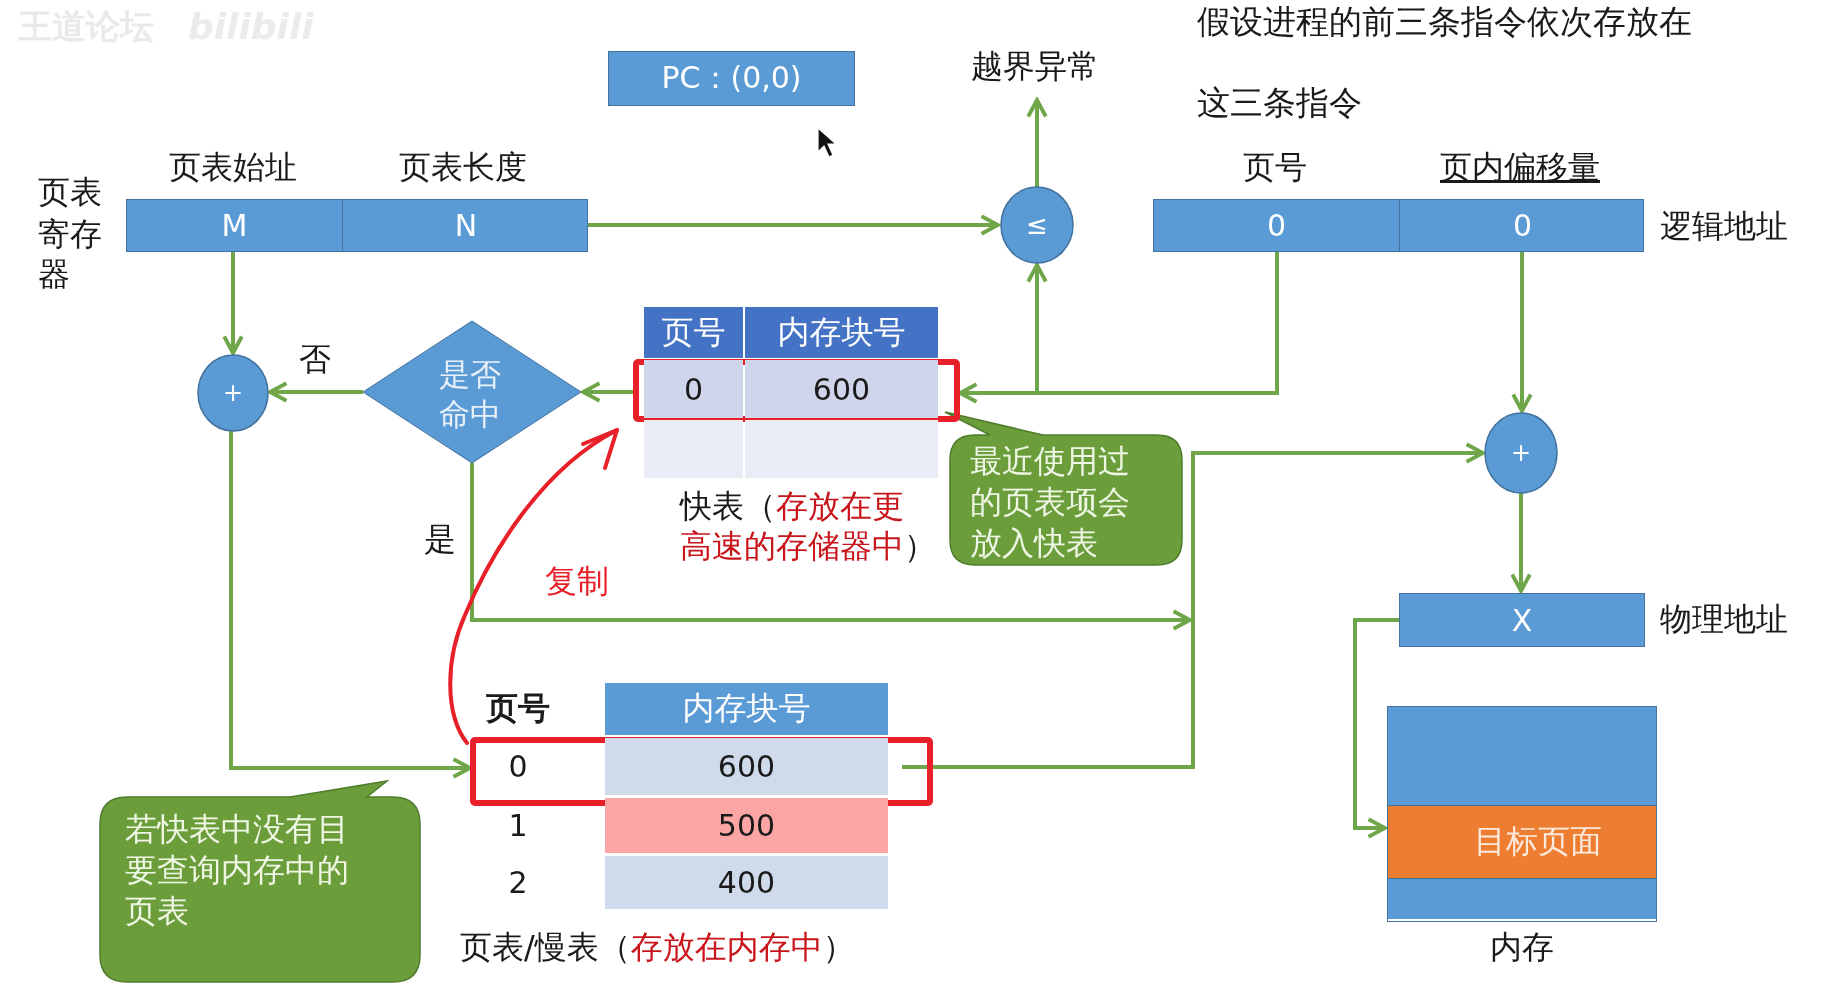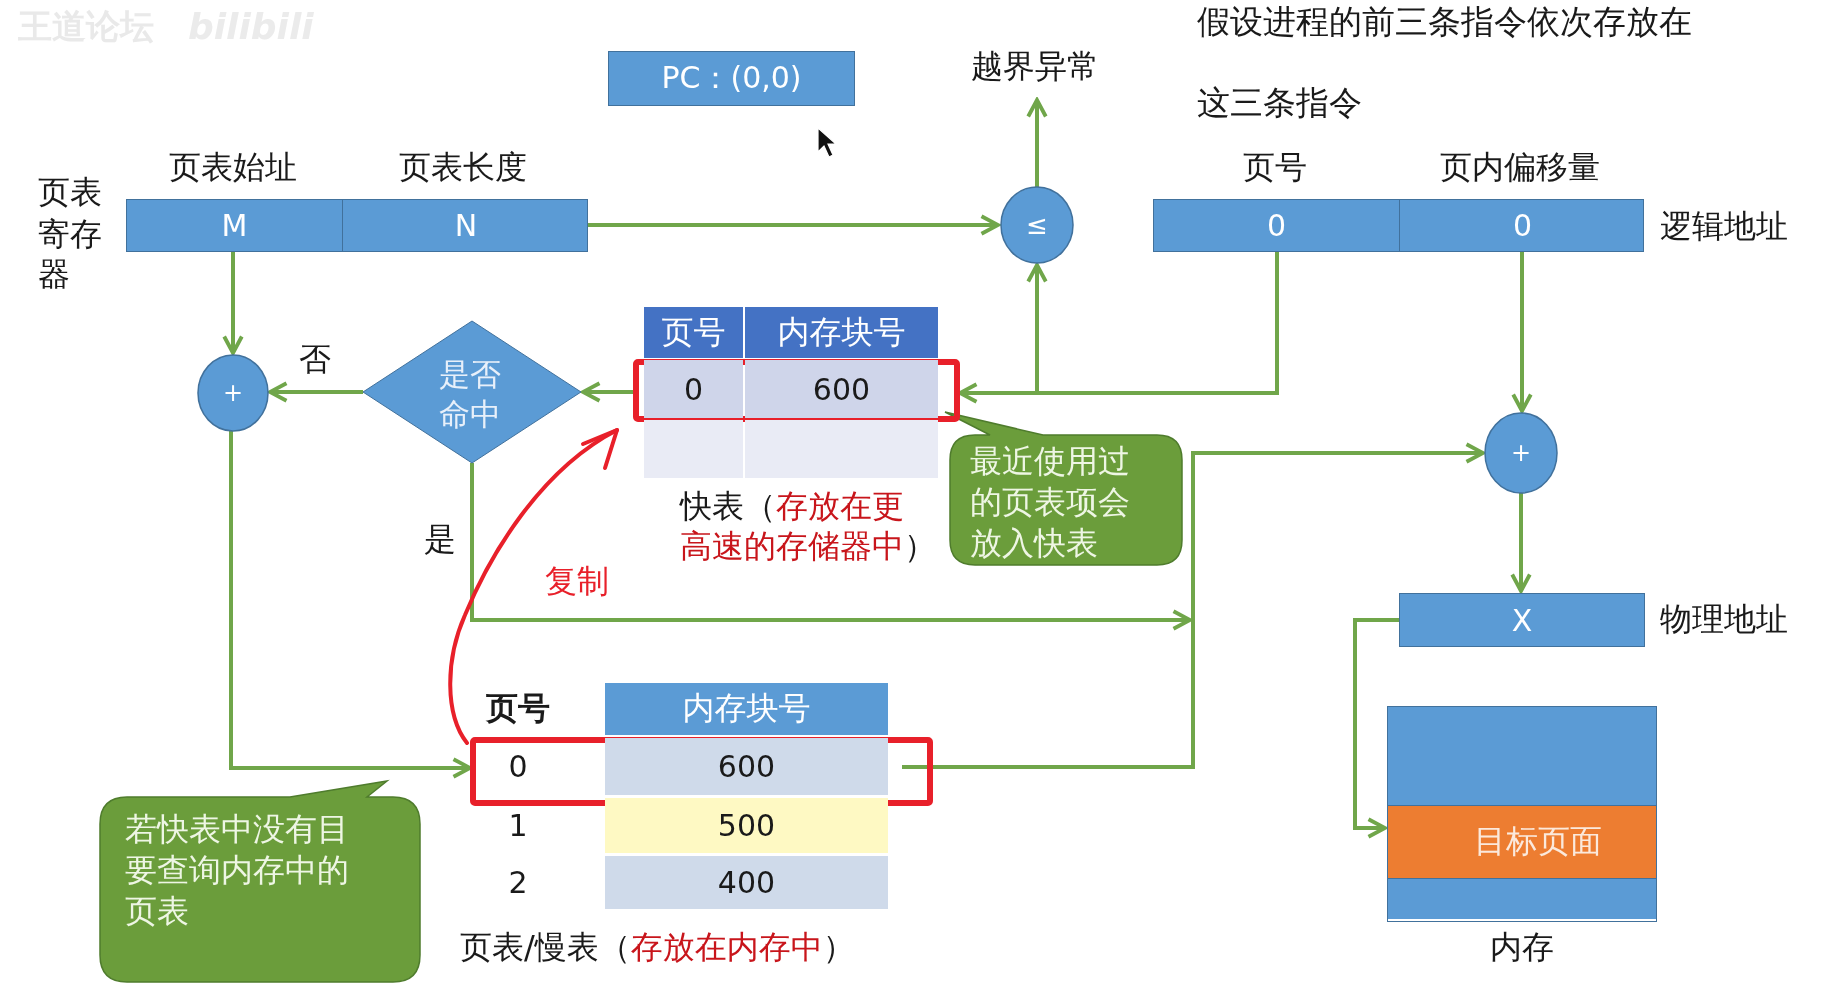--- a/index.html
+++ b/index.html
@@ -21,21 +21,21 @@
   .bluebox{position:absolute;background:var(--box-blue);border:1.5px solid var(--box-border);box-sizing:border-box;display:flex;}
   .bluebox .cell{flex:none;height:100%;display:flex;align-items:center;justify-content:center;color:#fff;font-size:30px;box-sizing:border-box;}
   .bluebox .cell.sep{border-right:1.5px solid var(--box-border);}
   .grid{position:absolute;display:grid;}
   .gcell{display:flex;align-items:center;justify-content:center;font-size:30px;}
   .tlb-h{background:var(--tlb-header);color:#fff;font-size:32px;}
   .tlb-r1{background:#cfd5ea;}
   .tlb-r2{background:#e9ebf5;}
   .pt-h{background:var(--box-blue);color:#fff;font-size:32px;}
   .pt-a{background:#cfdaea;}
-  .pt-b{background:#fef9c3;}
+  .pt-b{background:#fca5a5;}
   .callout-text{position:absolute;color:#eef6e4;font-size:32px;line-height:41px;white-space:nowrap;}
   .red{color:var(--cap-red);}
   .mem{position:absolute;left:1387px;top:706px;width:270px;height:216px;border:1.5px solid var(--box-border);box-sizing:border-box;}
   .mem div{width:100%;box-sizing:border-box;padding-left:32px;}
 </style>
 </head>
 <body>
 
 <div id="canvas">
 
@@ -94,21 +94,21 @@
   <div class="l lbl layer2" style="left:38px;top:235px;">寄存</div>
   <div class="l lbl layer2" style="left:38px;top:275px;">器</div>
   <div class="c lbl layer2" style="left:233px;top:168px;">页表始址</div>
   <div class="c lbl layer2" style="left:463px;top:168px;">页表长度</div>
   <div class="bluebox layer2" style="left:126px;top:199px;width:462px;height:53px;">
     <div class="cell sep" style="width:216px;">M</div>
     <div class="cell" style="width:246px;">N</div>
   </div>
 
   <div class="c lbl layer2" style="left:1275px;top:168px;">页号</div>
-  <div class="c lbl layer2" style="left:1520px;top:168px;">页内偏移量</div>
+  <div class="c lbl layer2" style="left:1520px;top:168px;text-decoration:underline;">页内偏移量</div>
   <div class="bluebox layer2" style="left:1153px;top:199px;width:491px;height:53px;">
     <div class="cell sep" style="width:246px;">0</div>
     <div class="cell" style="width:245px;">0</div>
   </div>
   <div class="l lbl layer2" style="left:1660px;top:227px;">逻辑地址</div>
 
   <div class="c wtxt layer2" style="left:233px;top:393px;font-size:24px;">+</div>
   <div class="c wtxt layer2" style="left:1521px;top:453px;font-size:24px;">+</div>
 
   <div class="c wtxt layer2" style="left:470px;top:375px;font-size:31px;color:#e8f0fa;">是否</div>

